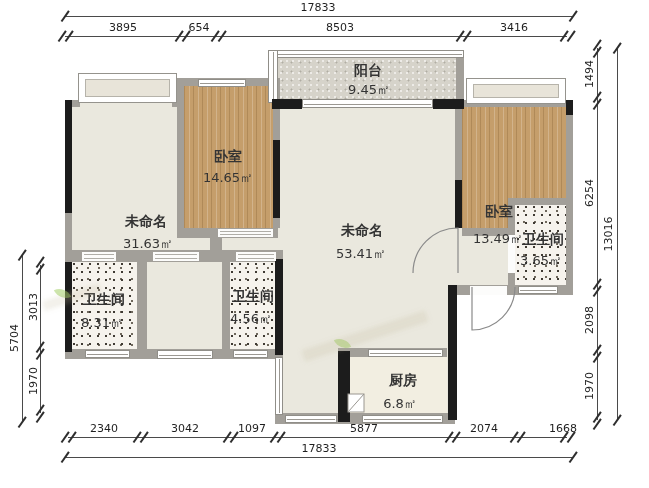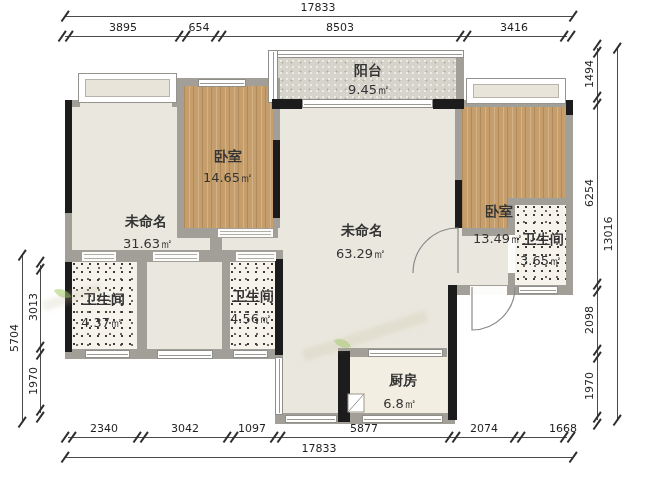--- a/index.html
+++ b/index.html
@@ -62,27 +62,27 @@
     <line x1="348" y1="412" x2="364" y2="394" stroke="#999690" stroke-width="1"></line>
   </svg>
 
   <span class="rname" style="left:368px;top:71px">阳台</span>
   <span class="rarea" style="left:369px;top:90px">9.45㎡</span>
   <span class="rname" style="left:228px;top:157px">卧室</span>
   <span class="rarea" style="left:228px;top:178px">14.65㎡</span>
   <span class="rname" style="left:146px;top:222px">未命名</span>
   <span class="rarea" style="left:148px;top:244px">31.63㎡</span>
   <span class="rname" style="left:362px;top:231px">未命名</span>
-  <span class="rarea" style="left:361px;top:254px">63.29㎡</span>
+  <span class="rarea" style="left:361px;top:254px">53.41㎡</span>
   <span class="rname" style="left:499px;top:212px">卧室</span>
   <span class="rarea" style="left:498px;top:239px">13.49㎡</span>
   <span class="rname" style="left:543px;top:240px">卫生间</span>
   <span class="rarea" style="left:541px;top:261px">3.65㎡</span>
   <span class="rname" style="left:104px;top:300px">卫生间</span>
-  <span class="rarea" style="left:102px;top:323px">4.37㎡</span>
+  <span class="rarea" style="left:102px;top:323px">8.31㎡</span>
   <span class="rname" style="left:253px;top:297px">卫生间</span>
   <span class="rarea" style="left:251px;top:319px">4.56㎡</span>
   <span class="rname" style="left:403px;top:381px">厨房</span>
   <span class="rarea" style="left:400px;top:404px">6.8㎡</span>
 
   <span class="dlab" style="left:318px;top:14px">17833</span>
   <span class="dlab" style="left:123px;top:34px">3895</span>
   <span class="dlab" style="left:199px;top:34px">654</span>
   <span class="dlab" style="left:340px;top:34px">8503</span>
   <span class="dlab" style="left:514px;top:34px">3416</span>

